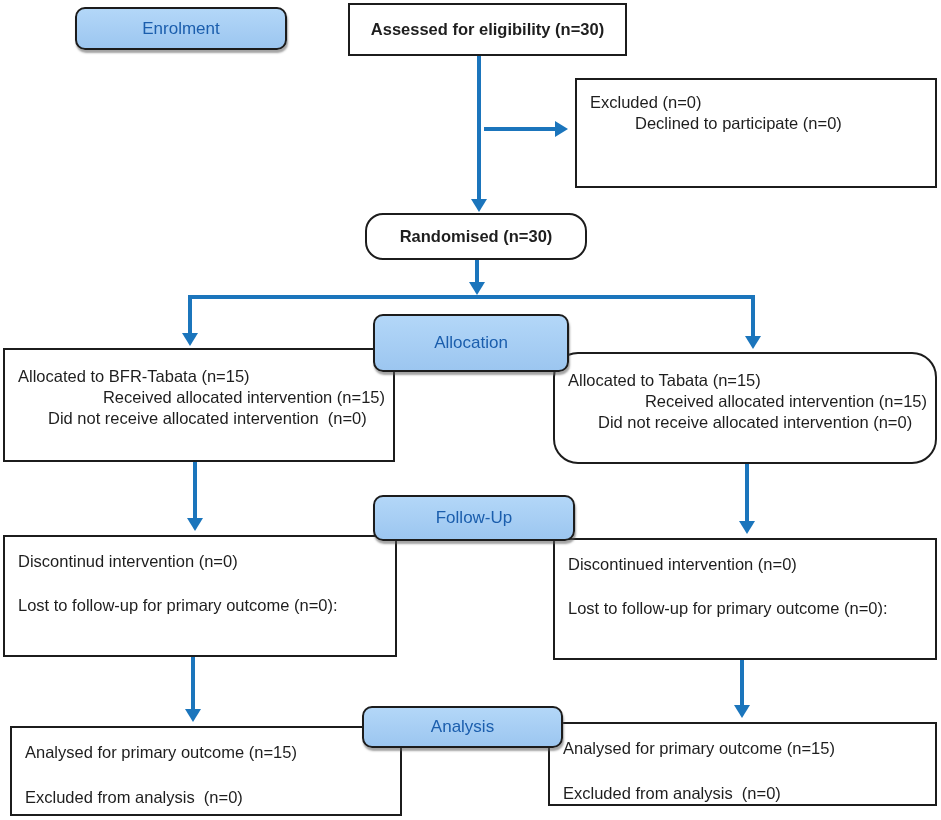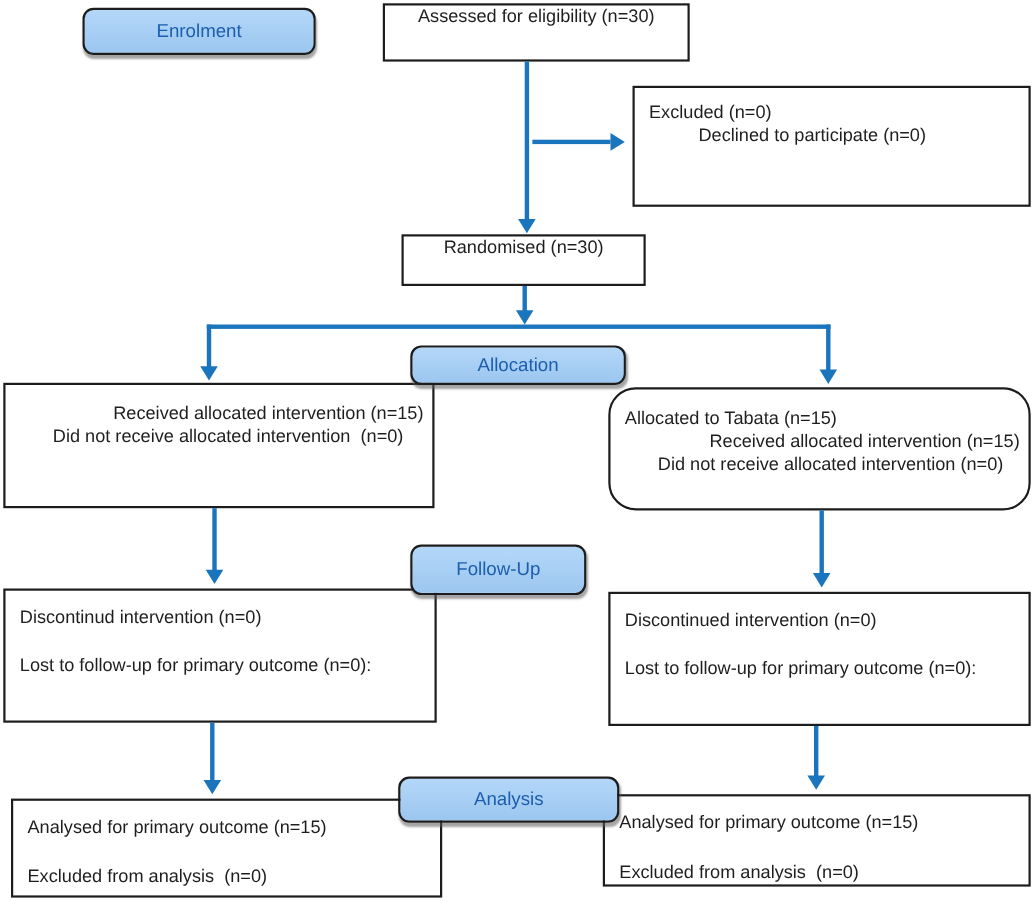--- a/index.html
+++ b/index.html
@@ -7,31 +7,31 @@
     position:relative;width:941px;height:820px;background:#ffffff;
     font-family:"Liberation Sans","DejaVu Sans",sans-serif;
     color:#1e1e1e;overflow:hidden;
   }
   
   .fbox{
     position:absolute;background:#ffffff;border:2px solid #1c1c1c;
     box-sizing:border-box;font-size:16.5px;line-height:21px;
   }
   .fbox .ln{white-space:pre-wrap;}
-  .center-txt{display:flex;justify-content:center;text-align:center;}
+  .center-txt{display:flex;align-items:center;justify-content:center;text-align:center;font-weight:bold;}
   .pad{padding:12px 8px 0 13px;}
   .ind-sub{padding-left:45px;}   
   .ind-a{padding-left:55px;text-align:right;}     
   .ind-b{padding-left:30px;}     
   .gap-top{margin-top:23px;}
   .gap-top-sm{margin-top:24px;}
 
   #box-eligibility{left:348px;top:3px;width:279px;height:53px;}
   #box-excluded{left:575px;top:78px;width:362px;height:110px;}
-  #box-randomised{left:365px;top:213px;width:222px;height:47px;}
+  #box-randomised{left:365px;top:213px;width:222px;height:47px;border-radius:18px;}
   #box-alloc-left{left:3px;top:348px;width:392px;height:114px;}
   #box-alloc-left .pad{padding-top:16px;}
   #box-alloc-right{left:553px;top:352px;width:384px;height:112px;border-radius:25px;}
   #box-alloc-right .pad{padding-top:16px;}
   #box-followup-left{left:3px;top:535px;width:394px;height:122px;}
   #box-followup-right{left:553px;top:538px;width:384px;height:122px;}
   #box-analysis-left{left:10px;top:726px;width:392px;height:90px;}
   #box-analysis-right{left:548px;top:722px;width:389px;height:84px;}
   #box-followup-left .pad,#box-followup-right .pad,
   #box-analysis-left .pad,#box-analysis-right .pad{padding-top:14px;}
@@ -39,22 +39,22 @@
   
   .badge{
     position:absolute;z-index:5;box-sizing:border-box;
     background:linear-gradient(#b3d7f8,#9cc6f0);
     border:2px solid #1c1c1c;border-radius:10px;
     color:#1b5ead;font-size:17px;
     display:flex;align-items:center;justify-content:center;
     box-shadow:1px 3px 2px rgba(90,90,90,0.55);
   }
   #badge-enrolment{left:75px;top:7px;width:212px;height:43px;}
-  #badge-allocation{left:373px;top:314px;width:196px;height:36px;}
-  #badge-followup{left:373px;top:495px;width:160px;height:46px;}
+  #badge-allocation{left:373px;top:314px;width:196px;height:58px;}
+  #badge-followup{left:373px;top:495px;width:202px;height:46px;}
   #badge-analysis{left:362px;top:706px;width:201px;height:42px;}
 
   
   .shaft-v{position:absolute;width:4px;background:#1b75bc;}
   .shaft-h{position:absolute;height:4px;background:#1b75bc;}
   .head-down{
     position:absolute;width:0;height:0;
     border-left:8px solid transparent;border-right:8px solid transparent;
     border-top:13px solid #1b75bc;
   }
@@ -84,20 +84,21 @@
       <div class="ln ind-sub">Declined to participate (n=0)</div>
     </div>
   </div>
 
   <div class="fbox center-txt" id="box-randomised">
     <span class="ln">Randomised (n=30)</span>
   </div>
 
   <div class="fbox" id="box-alloc-left">
     <div class="pad">
+      <div class="ln">Allocated to BFR-Tabata (n=15)</div>
       <div class="ln ind-a">Received allocated intervention (n=15)</div>
       <div class="ln ind-b">Did not receive allocated intervention  (n=0)</div>
     </div>
   </div>
 
   <div class="fbox" id="box-alloc-right">
     <div class="pad">
       <div class="ln">Allocated to Tabata (n=15)</div>
       <div class="ln ind-a">Received allocated intervention (n=15)</div>
       <div class="ln ind-b">Did not receive allocated intervention (n=0)</div>

